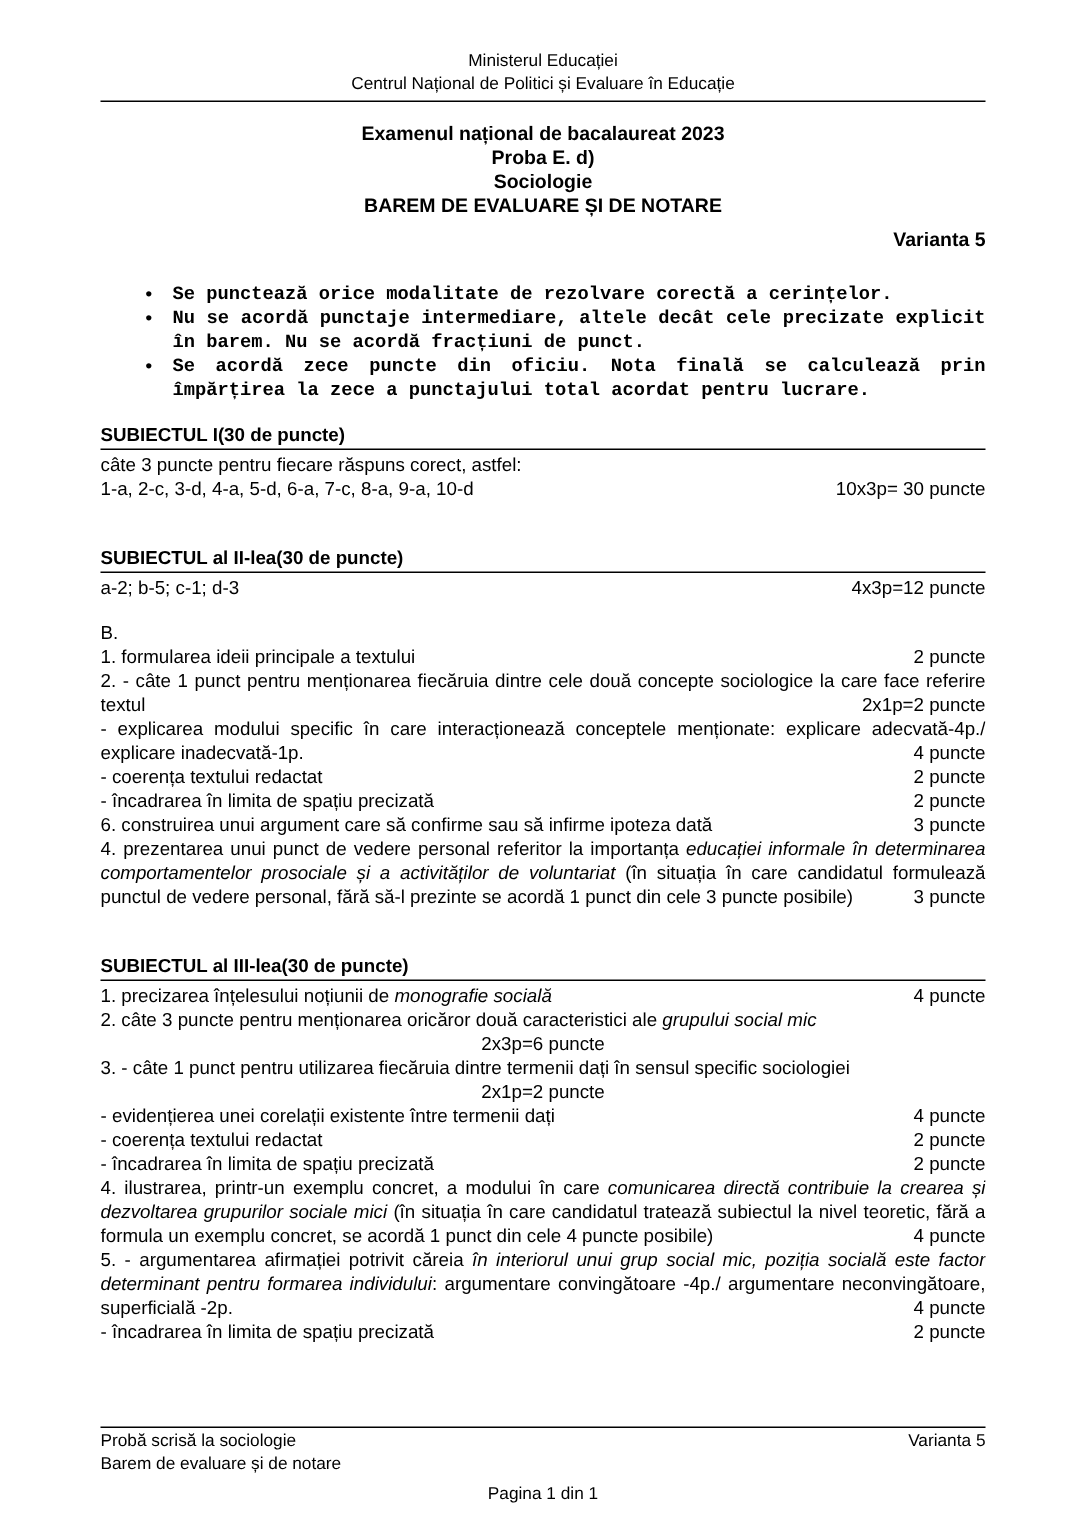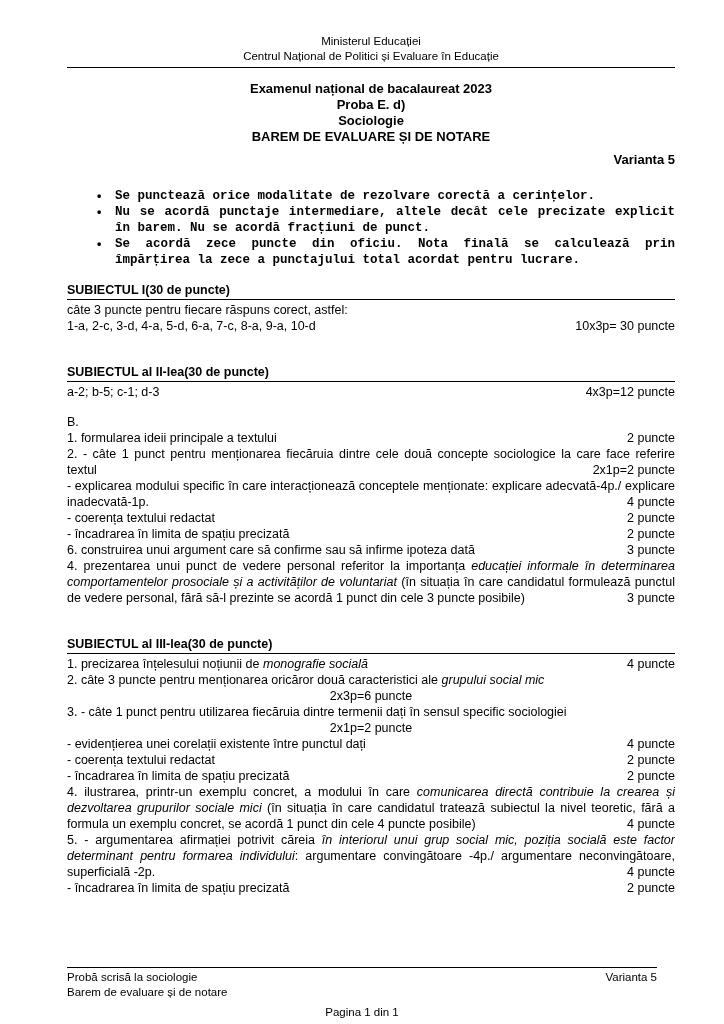--- a/index.html
+++ b/index.html
@@ -5,21 +5,21 @@
   html, body { margin: 0; padding: 0; }
   body {
     width: 724px; height: 1024px;
     background: #ffffff; color: #000000;
     font-family: "Liberation Sans", "DejaVu Sans", sans-serif;
     font-size: 12.5px; line-height: 16px;
   }
   .page {
     position: relative; box-sizing: border-box;
     width: 724px; height: 1024px;
-    padding: 34px 49px 0 67px; overflow: hidden;
+    padding: 34px 67px 0 67px; overflow: hidden;
   }
   .doc-header { text-align: center; font-size: 11.5px; line-height: 15px; }
   .rule { border-bottom: 1px solid #000; margin-top: 3px; margin-bottom: 13px; }
   .title-block { font-weight: 700; text-align: center; font-size: 13px; line-height: 16px; }
   .variant { font-weight: 700; text-align: right; margin-top: 7px; font-size: 13px; }
   .profile { margin-top: 14px; }
   .notes { list-style: none; margin: 20px 0 14px 0; padding: 0 0 0 30px; font-weight: 700; }
   .note-item { display: flex; }
   .dot { width: 18px; flex: none; }
   .note-text { flex: 1; text-align: justify; font-family: Liberation Mono, monospace; }
@@ -30,21 +30,21 @@
     font-weight: 700; border-bottom: 1px solid #000;
     padding-bottom: 1px; margin-bottom: 2px;
   }
   .row { overflow: hidden; text-align: justify; }
   .row.gap { margin-top: 14px; }
   .b { font-weight: 400; }
   .i { font-style: italic; }
   .pts { float: right; white-space: nowrap; padding-left: 10px; }
   .pts.own { float: none; display: block; text-align: center; padding-left: 0; }
   .doc-footer {
-    position: absolute; left: 67px; right: 67px; bottom: 4px;
+    position: absolute; left: 67px; right: 67px; bottom: 20px;
     font-size: 11.5px; line-height: 15px;
   }
   .f-rule { border-top: 1px solid #000; margin-bottom: 2px; }
   .f-row { display: flex; justify-content: space-between; }
   .f-center { text-align: center; margin-top: 5px; }
 </style>
 </head>
 <body>
 
 <div class="page">
@@ -105,21 +105,21 @@
         <div class="row"><span class="txt"><span>4. prezentarea unui punct de vedere personal referitor la importanța </span><span class="i">educației informale în determinarea comportamentelor prosociale și a activităților de voluntariat</span><span> (în situația în care candidatul formulează punctul de vedere personal, fără să-l prezinte se acordă 1 punct din cele 3 puncte posibile)</span></span><span class="pts"><span class="b">3 puncte</span></span></div>
       </section>
       <section>
         <div class="sec-head">
           <span>SUBIECTUL al III-lea</span>
           <span>(30 de puncte)</span>
         </div>
         <div class="row"><span class="txt"><span>1. precizarea înțelesului noțiunii de </span><span class="i">monografie socială</span></span><span class="pts"><span class="b">4 puncte</span></span></div>
         <div class="row"><span class="txt"><span>2. câte 3 puncte pentru menționarea oricăror două caracteristici ale </span><span class="i">grupului social mic</span></span><span class="pts own"><span>2x3p=</span><span class="b">6 puncte</span></span></div>
         <div class="row"><span class="txt"><span>3. - câte 1 punct pentru utilizarea fiecăruia dintre termenii dați în sensul specific sociologiei</span></span><span class="pts own"><span>2x1p=</span><span class="b">2 puncte</span></span></div>
-        <div class="row"><span class="txt"><span>- evidențierea unei corelații existente între punctul dați</span></span><span class="pts"><span class="b">4 puncte</span></span></div>
+        <div class="row"><span class="txt"><span>- evidențierea unei corelații existente între termenii dați</span></span><span class="pts"><span class="b">4 puncte</span></span></div>
         <div class="row"><span class="txt"><span>- coerența textului redactat</span></span><span class="pts"><span class="b">2 puncte</span></span></div>
         <div class="row"><span class="txt"><span>- încadrarea în limita de spațiu precizată</span></span><span class="pts"><span class="b">2 puncte</span></span></div>
         <div class="row"><span class="txt"><span>4. ilustrarea, printr-un exemplu concret, a modului în care </span><span class="i">comunicarea directă contribuie la crearea și dezvoltarea grupurilor sociale mici</span><span> (în situația în care candidatul tratează subiectul la nivel teoretic, fără a formula un exemplu concret, se acordă 1 punct din cele 4 puncte posibile)</span></span><span class="pts"><span class="b">4 puncte</span></span></div>
         <div class="row"><span class="txt"><span>5. - argumentarea afirmației potrivit căreia </span><span class="i">în interiorul unui grup social mic, poziția socială este factor determinant pentru formarea individului</span><span>: argumentare convingătoare -4p./ argumentare neconvingătoare, superficială -2p.</span></span><span class="pts"><span class="b">4 puncte</span></span></div>
         <div class="row"><span class="txt"><span>- încadrarea în limita de spațiu precizată</span></span><span class="pts"><span class="b">2 puncte</span></span></div>
       </section>
     </main>
 
   <footer class="doc-footer">
     <div class="f-rule"></div>

